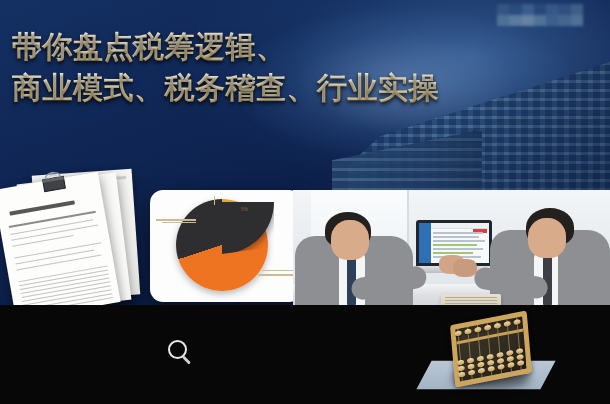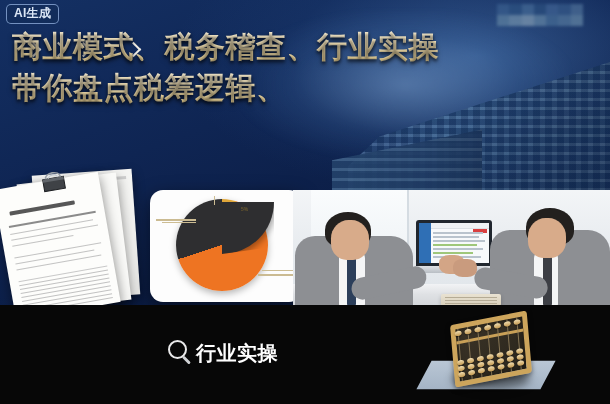--- a/index.html
+++ b/index.html
@@ -263,25 +263,24 @@
       <i style="background: rgb(85, 120, 159);"></i>
       <i style="background: rgb(103, 139, 168);"></i>
       <i style="background: rgb(125, 156, 180);"></i>
       <i style="background: rgb(143, 169, 189);"></i>
       <i style="background: rgb(109, 144, 173);"></i>
       <i style="background: rgb(76, 116, 156);"></i>
       <i style="background: rgb(91, 128, 164);"></i>
       <i style="background: rgb(110, 145, 174);"></i>
     </div>
 
-  <div class="ai-badge">AI生成</div>
 
   <div class="headline">
+    <span class="hl">带你盘点税筹逻辑、</span>
     <span class="hl">商业模式、税务稽查、行业实操</span>
-    <span class="hl">带你盘点税筹逻辑、</span>
   </div>
 
   <div class="papers">
     <div class="sheet s1">
       <div class="doc-corner"></div>
     </div>
     <div class="sheet s2"></div>
     <div class="sheet s3">
       <div class="doc-title"></div>
       <div class="doc-rule" style="top:38px;width:88px;height:1.5px;background:#777;"></div>
@@ -380,21 +379,20 @@
       <div class="chev"></div>
       <div class="chev"></div>
       <div class="chev"></div>
     </div>
 
   <div class="search-group">
     <div class="mag">
       <div class="ring"></div>
       <div class="stem"></div>
     </div>
-    <div class="search-text">行业实操</div>
   </div>
 
   <div class="abacus-wrap">
     <div class="mat"></div>
     <div class="ab-shadow"></div>
     <div class="abacus">
       <div class="ab-frame"></div>
       <div class="ab-bar" style="top:17px;"></div>
       <div id="abRods">
           <div class="ab-rod" style="left: 7px;"></div>

